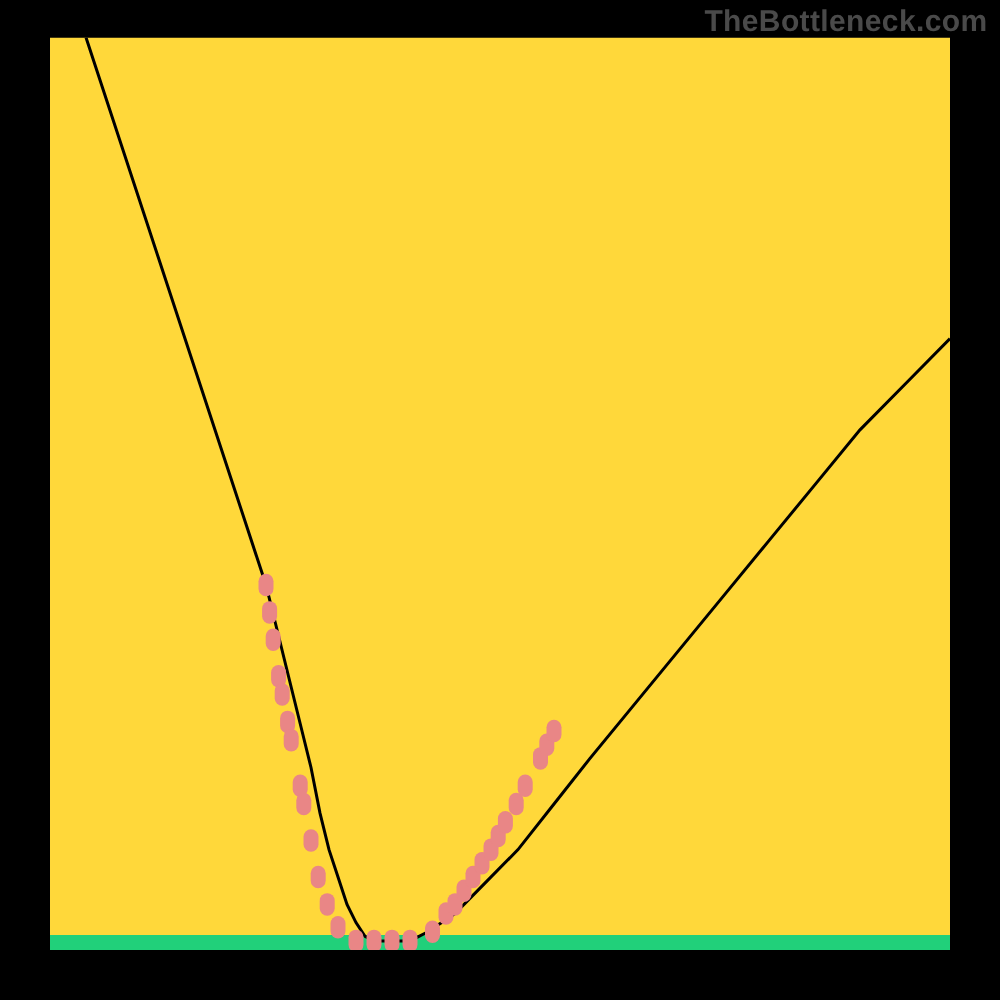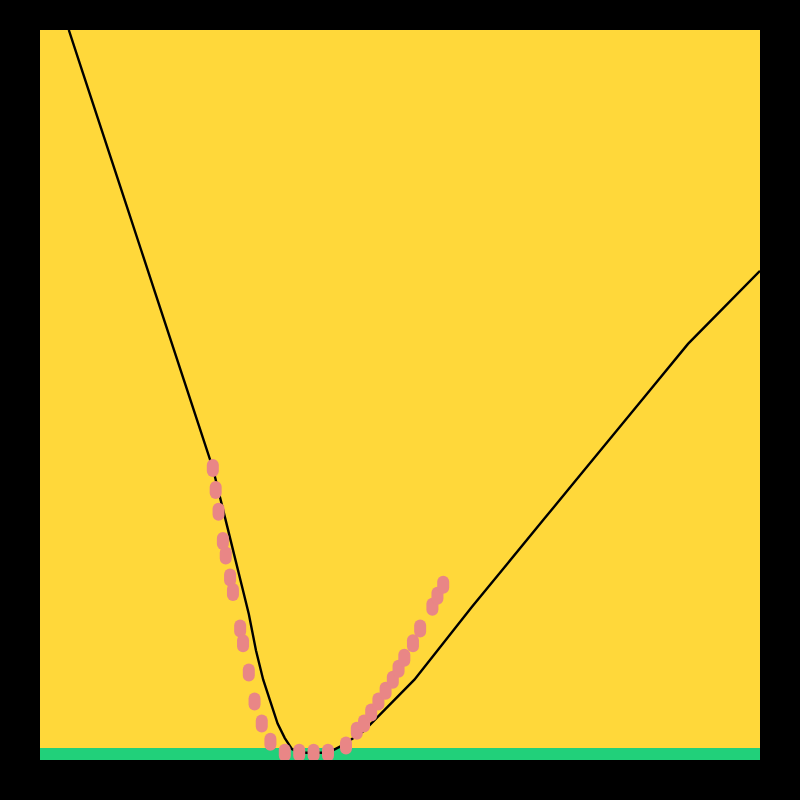--- a/index.html
+++ b/index.html
@@ -34,20 +34,21 @@
     width: 720px;
     height: 730px;
     display: block;
   }
 </style>
 </head>
 <body>
 
 <div class="frame">
 
+  <div class="attribution">TheBottleneck.com</div>
 
   <svg class="plot" viewBox="0 0 720 730" preserveAspectRatio="none">
     <defs>
       <linearGradient id="bg-grad" x1="0" y1="0" x2="0" y2="1">
         <stop offset="0%" stop-color="#ff1744"></stop>
         <stop offset="22%" stop-color="#ff4f3f"></stop>
         <stop offset="45%" stop-color="#ffa53a"></stop>
         <stop offset="65%" stop-color="#ffd83a"></stop>
         <stop offset="80%" stop-color="#f7ff62"></stop>
         <stop offset="90%" stop-color="#eaff9a"></stop>

